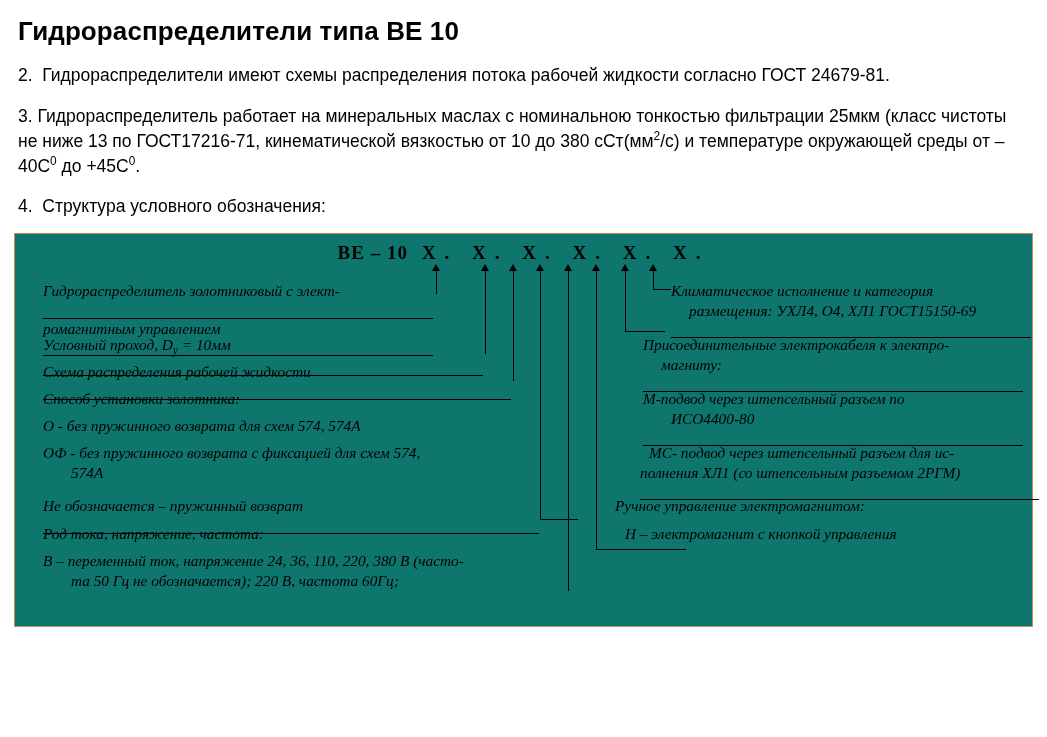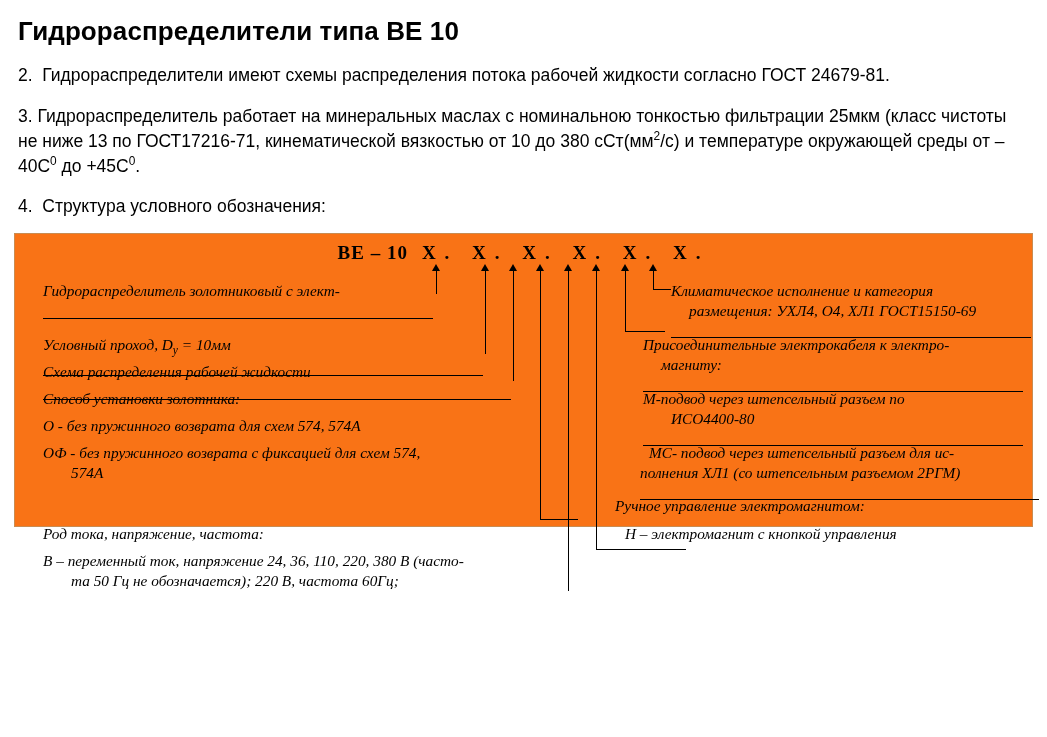--- a/index.html
+++ b/index.html
@@ -47,23 +47,23 @@
     font-size: 0.68em;
     vertical-align: super;
     line-height: 0;
   }
 
   
   .struct-box {
     position: relative;
     margin: 14px 14px 0 14px;
     border: 1px solid #c98c52;
-    height: 294px;
+    height: 394px;
     box-sizing: border-box;
-    background: #f97316;
+    background: #0f766e;
   }
   .struct-inner {
     position: relative;
     width: 100%;
     height: 100%;
     font-family: "Liberation Serif", serif;
     font-style: italic;
     font-size: 15.5px;
   }
   .code-line {
@@ -171,37 +171,39 @@
       <div class="vline" style="left:610px; top:37px; height:60px;"></div>
       <div class="vline" style="left:638px; top:37px; height:18px;"></div>
 
       <div class="hline" style="left:525px; top:285px; width:38px;"></div>
       <div class="hline" style="left:581px; top:315px; width:90px;"></div>
       <div class="hline" style="left:610px; top:97px; width:40px;"></div>
       <div class="hline" style="left:638px; top:55px; width:18px;"></div>
 
       <div class="lbl" style="left:28px; top:47px; width:390px;">
         <div class="under">Гидрораспределитель золотниковый с элект-</div>
+        <div class="under">ромагнитным управлением</div>
       </div>
 
       <div class="lbl under" style="left:28px; top:101px; width:440px;">
         <span>Условный проход, D</span><sub style="font-size:0.75em">у</sub><span> = 10мм</span>
       </div>
 
       <div class="lbl" style="left:28px; top:155px; width:495px;">Способ установки золотника:</div>
 
       <div class="lbl under" style="left:28px; top:128px; width:468px;">Схема распределения рабочей жидкости</div>
 
       <div class="lbl" style="left:28px; top:182px; width:495px;">О - без пружинного возврата для схем 574, 574А</div>
 
       <div class="lbl wrap" style="left:28px; top:209px; width:498px;">
         <div>ОФ - без пружинного возврата с фиксацией для схем 574,</div>
         <div style="padding-left:28px;">574А</div>
       </div>
 
+      <div class="lbl under" style="left:28px; top:262px; width:496px;">Не обозначается – пружинный возврат</div>
 
       <div class="lbl" style="left:28px; top:290px; width:520px;">Род тока, напряжение, частота:</div>
 
       <div class="lbl wrap" style="left:28px; top:317px; width:528px;">
         <div>В – переменный ток, напряжение 24, 36, 110, 220, 380 В (часто-</div>
         <div style="padding-left:28px;">та 50 Гц не обозначается); 220 В, частота 60Гц;</div>
       </div>
 
 
       <div class="lbl wrap" style="left:656px; top:47px; width:360px;">

